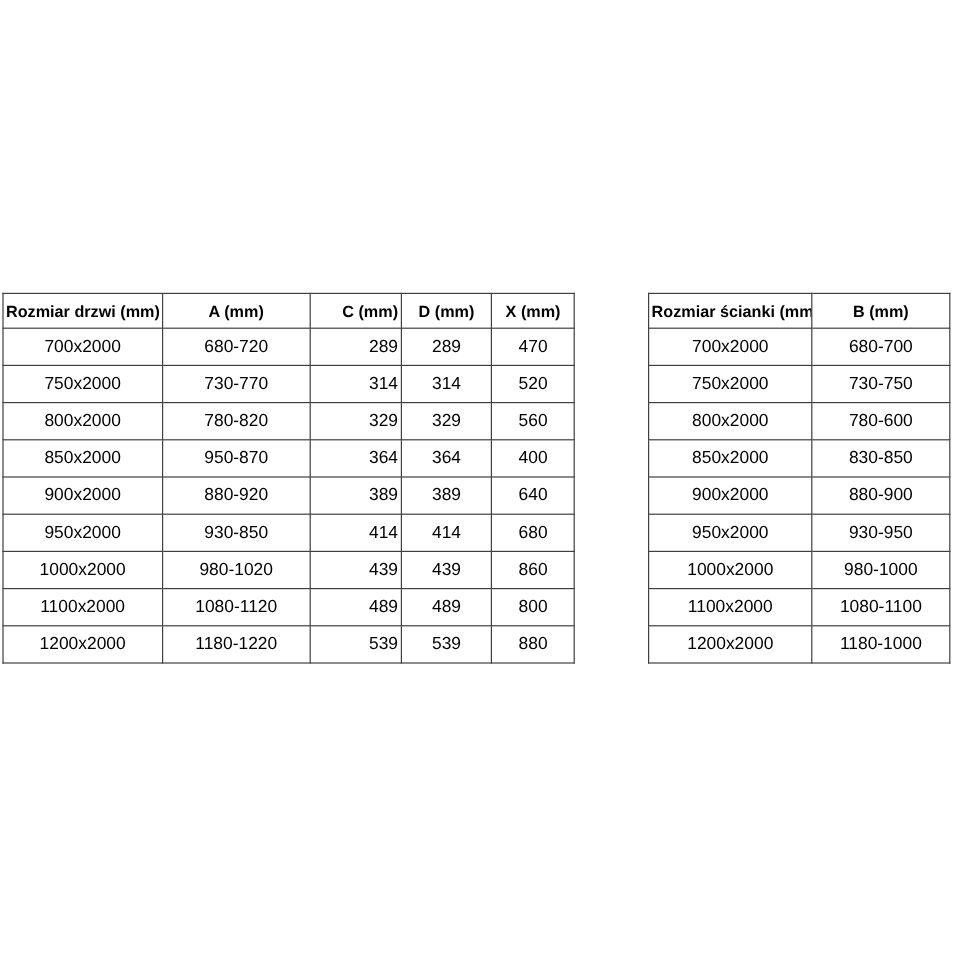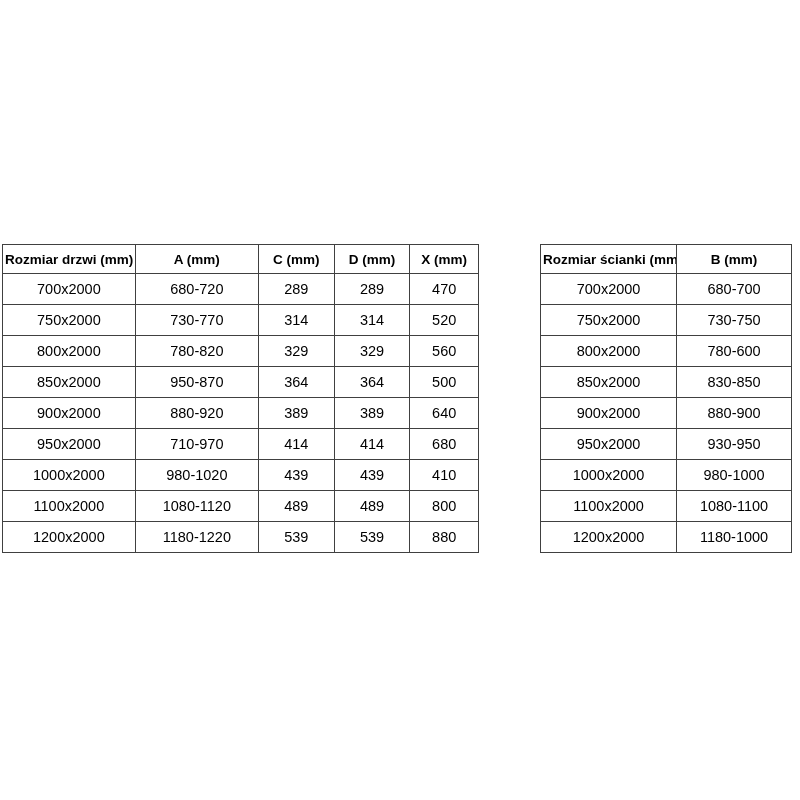--- a/index.html
+++ b/index.html
@@ -49,21 +49,21 @@
     border: 1px solid #0f766e;
   }
   #wall-table {
     left: 540px;
     top: 244px;
     width: 252px;
     border: 1px solid #404040;
   }
   #door-table th:nth-child(1), #door-table td:nth-child(1) { width: 28.3%; }
   #door-table th:nth-child(2), #door-table td:nth-child(2) { width: 26.2%; }
-  #door-table th:nth-child(3), #door-table td:nth-child(3) { width: 15.7%; }
+  #door-table th:nth-child(3), #door-table td:nth-child(3) { width: 15.7%; text-align: right; }
   #door-table th:nth-child(4), #door-table td:nth-child(4) { width: 15.7%; }
   #door-table th:nth-child(5), #door-table td:nth-child(5) { width: 14.1%; text-align: center; }
   #wall-table th:nth-child(1), #wall-table td:nth-child(1) { width: 54.4%; }
   #wall-table th:nth-child(2), #wall-table td:nth-child(2) { width: 45.6%; }
 </style>
 </head>
 <body>
 
 <div class="canvas">
 
@@ -97,42 +97,42 @@
           <td>780-820</td>
           <td>329</td>
           <td>329</td>
           <td>560</td>
         </tr>
         <tr>
           <td>850x2000</td>
           <td>950-870</td>
           <td>364</td>
           <td>364</td>
-          <td>500</td>
+          <td>400</td>
         </tr>
         <tr>
           <td>900x2000</td>
           <td>880-920</td>
           <td>389</td>
           <td>389</td>
           <td>640</td>
         </tr>
         <tr>
           <td>950x2000</td>
-          <td>710-970</td>
+          <td>930-850</td>
           <td>414</td>
           <td>414</td>
           <td>680</td>
         </tr>
         <tr>
           <td>1000x2000</td>
           <td>980-1020</td>
           <td>439</td>
           <td>439</td>
-          <td>410</td>
+          <td>860</td>
         </tr>
         <tr>
           <td>1100x2000</td>
           <td>1080-1120</td>
           <td>489</td>
           <td>489</td>
           <td>800</td>
         </tr>
         <tr>
           <td>1200x2000</td>

